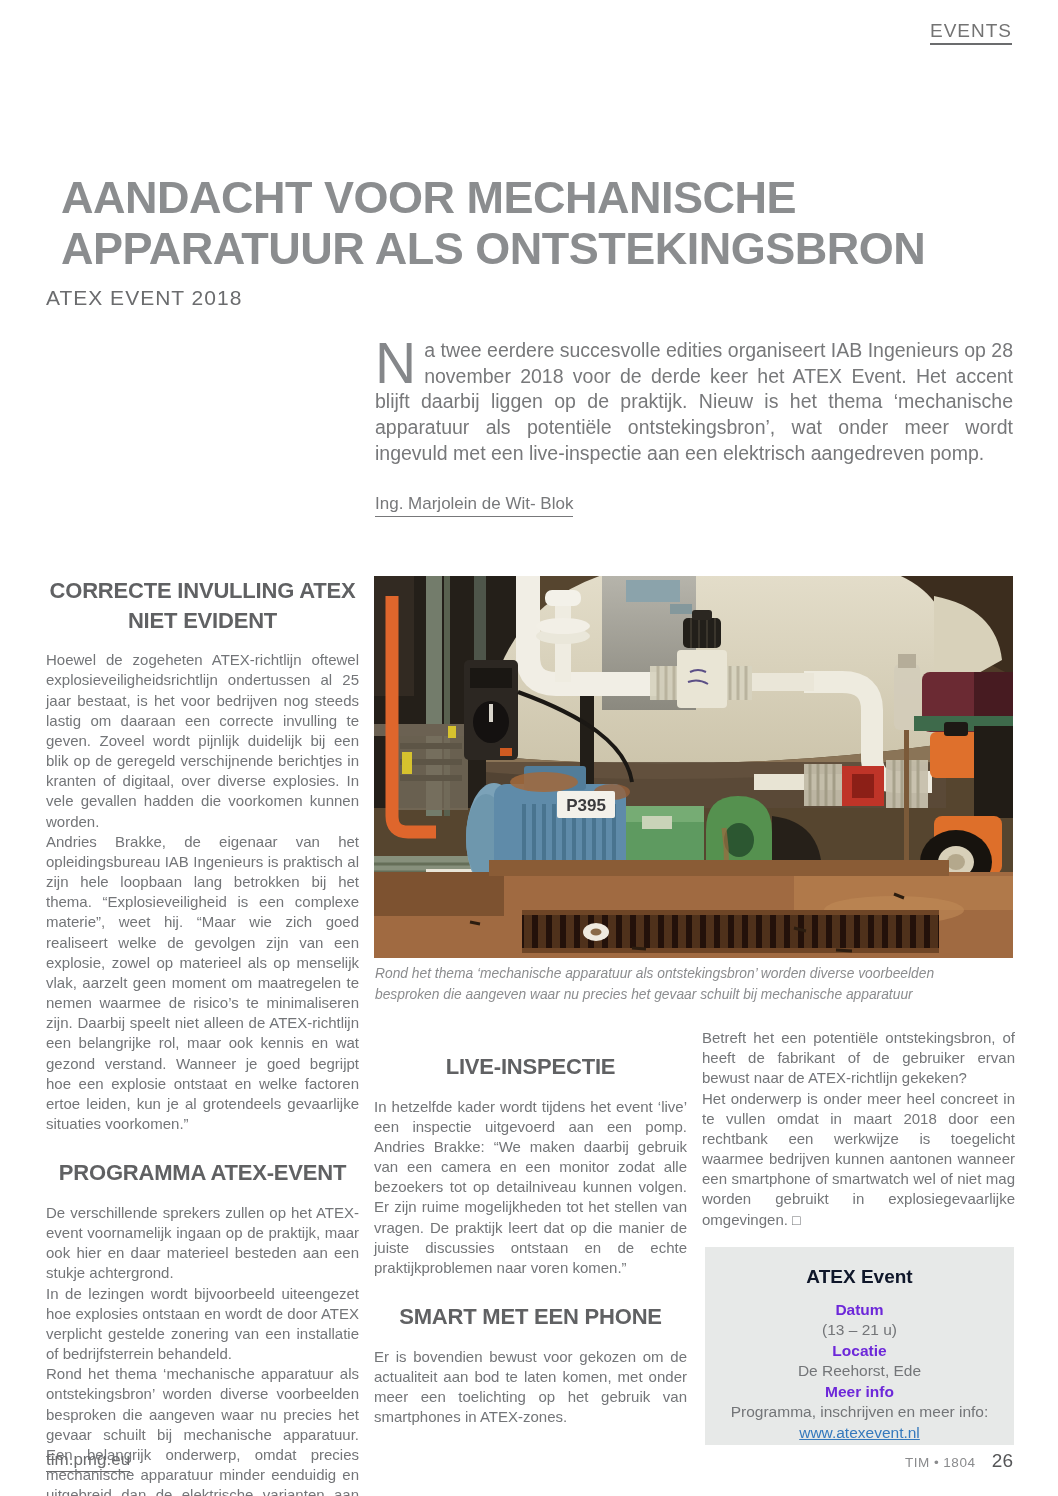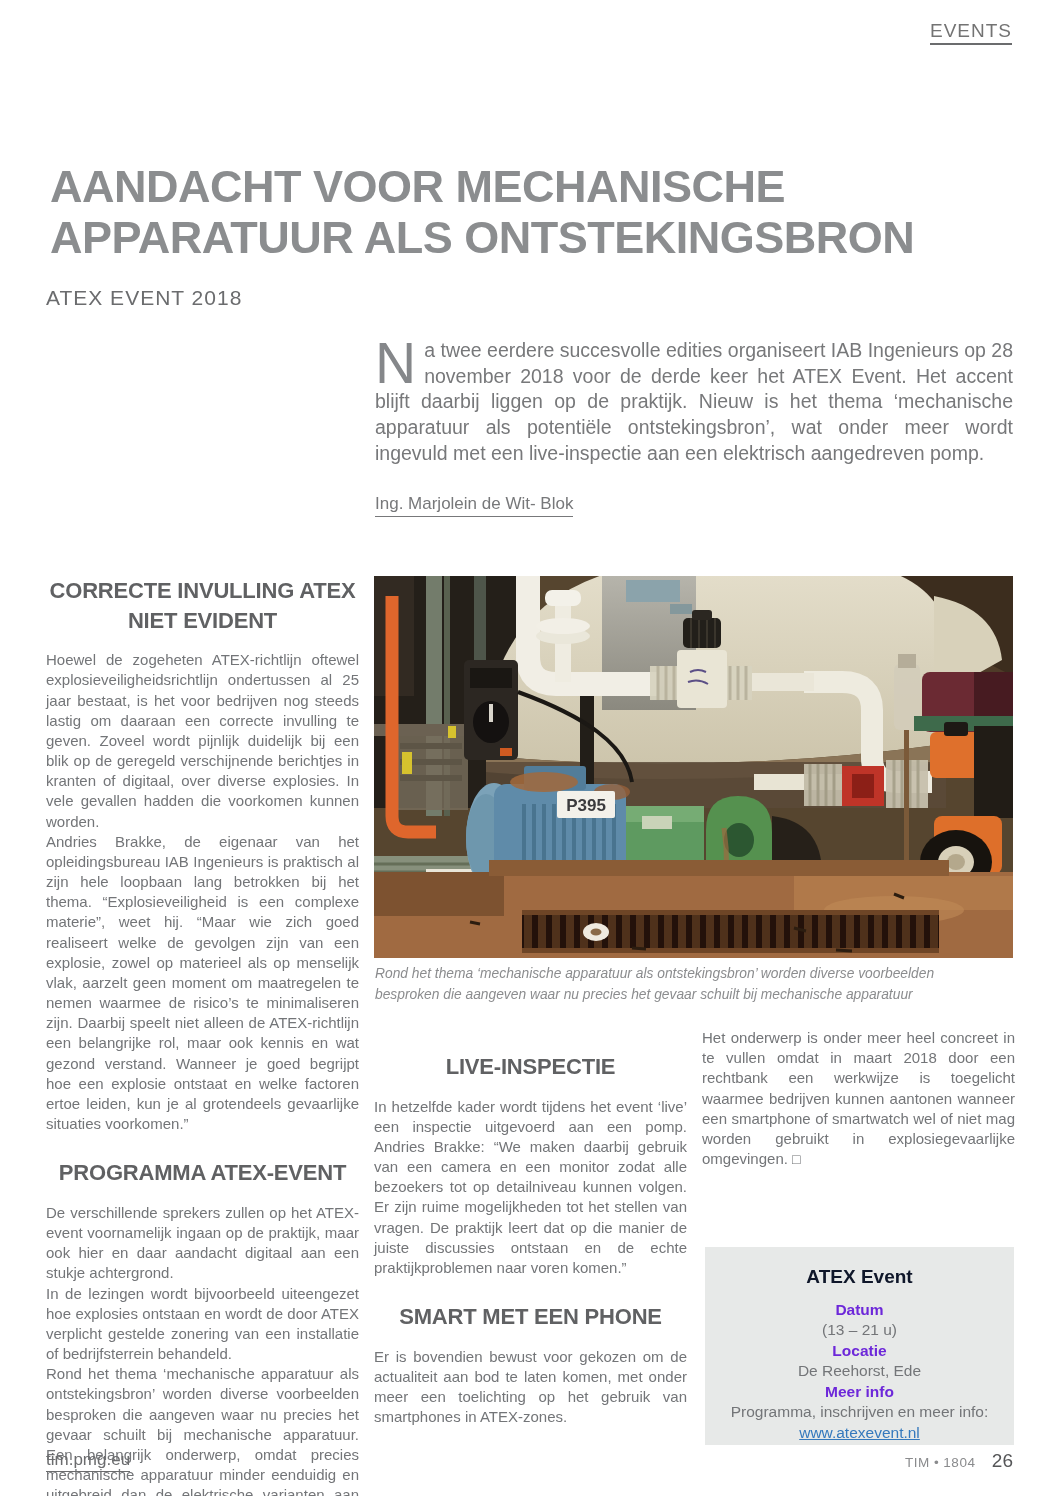--- a/index.html
+++ b/index.html
@@ -9,21 +9,21 @@
     color:#737578;
   }
   .events-label {
     position:absolute; top:20px; right:46px;
     font-size:19px; letter-spacing:1px; color:#737373;
     border-bottom:2px solid #6b6c6e; padding-bottom:1px;
   }
   .title {
     position:absolute; left:46px; top:158px; width:960px;
     font-size:45px; font-weight:bold; line-height:1.13;
-    color:#8b8d8f; letter-spacing:-0.5px; margin:4px;
+    color:#8b8d8f; letter-spacing:-0.5px; margin:15px;
   }
   .kicker {
     position:absolute; left:46px; top:286px;
     font-size:21px; letter-spacing:1px; color:#6b6c6e;
   }
   .intro {
     position:absolute; left:375px; top:338px; width:638px;
     font-size:19.5px; line-height:1.32; color:#77787a; text-align:justify;
   }
   .dropcap {
@@ -91,21 +91,21 @@
     <span class="dropcap">N</span><span>a twee eerdere succesvolle edities organiseert IAB Ingenieurs op 28 november 2018 voor de derde keer het ATEX Event. Het accent blijft daarbij liggen op de praktijk. Nieuw is het thema ‘mechanische apparatuur als potentiële ontstekingsbron’, wat onder meer wordt ingevuld met een live-inspectie aan een elektrisch aangedreven pomp.</span>
   </div>
 
   <div class="byline">Ing. Marjolein de Wit- Blok</div>
 
   <div class="col col-left">
     <h3>CORRECTE INVULLING ATEX NIET EVIDENT</h3>
     <p>Hoewel de zogeheten ATEX-richtlijn oftewel explosieveiligheidsrichtlijn ondertussen al 25 jaar bestaat, is het voor bedrijven nog steeds lastig om daaraan een correcte invulling te geven. Zoveel wordt pijnlijk duidelijk bij een blik op de geregeld verschijnende berichtjes in kranten of digitaal, over diverse explosies. In vele gevallen hadden die voorkomen kunnen worden.</p>
     <p>Andries Brakke, de eigenaar van het opleidingsbureau IAB Ingenieurs is praktisch al zijn hele loopbaan lang betrokken bij het thema. “Explosieveiligheid is een complexe materie”, weet hij. “Maar wie zich goed realiseert welke de gevolgen zijn van een explosie, zowel op materieel als op menselijk vlak, aarzelt geen moment om maatregelen te nemen waarmee de risico’s te minimaliseren zijn. Daarbij speelt niet alleen de ATEX-richtlijn een belangrijke rol, maar ook kennis en wat gezond verstand. Wanneer je goed begrijpt hoe een explosie ontstaat en welke factoren ertoe leiden, kun je al grotendeels gevaarlijke situaties voorkomen.”</p>
     <h3 class="later">PROGRAMMA ATEX-EVENT</h3>
-    <p>De verschillende sprekers zullen op het ATEX-event voornamelijk ingaan op de praktijk, maar ook hier en daar aandacht digitaal aan een stukje achtergrond.</p>
+    <p>De verschillende sprekers zullen op het ATEX-event voornamelijk ingaan op de praktijk, maar ook hier en daar materieel besteden aan een stukje achtergrond.</p>
     <p>In de lezingen wordt bijvoorbeeld uiteengezet hoe explosies ontstaan en wordt de door ATEX verplicht gestelde zonering van een installatie of bedrijfsterrein behandeld.</p>
     <p>Rond het thema ‘mechanische apparatuur als ontstekingsbron’ worden diverse voorbeelden besproken die aangeven waar nu precies het gevaar schuilt bij mechanische apparatuur. Een belangrijk onderwerp, omdat precies mechanische apparatuur minder eenduidig en uitgebreid dan de elektrische varianten aan bod komt in de ATEX-richtlijn. Daardoor rijzen al snel vragen als: Wanneer gaat het bij mechanische apparatuur eigenlijk om een ontstekingsbron? Hoe voorkom je dat die een</p>
   </div>
 
   <div class="photo">
     <svg viewBox="0 0 639 382" width="639" height="382" preserveAspectRatio="none">
       <defs>
         <linearGradient id="g-steel" x1="0" y1="0" x2="0" y2="1">
           <stop offset="0" stop-color="#b6b4ab"></stop>
             <stop offset="1" stop-color="#8b897f"></stop>
@@ -269,20 +269,21 @@
   <div class="caption">Rond het thema ‘mechanische apparatuur als ontstekingsbron’ worden diverse voorbeelden besproken die aangeven waar nu precies het gevaar schuilt bij mechanische apparatuur</div>
 
   <div class="col col-mid">
     <h3 class="later">LIVE-INSPECTIE</h3>
     <p>In hetzelfde kader wordt tijdens het event ‘live’ een inspectie uitgevoerd aan een pomp. Andries Brakke: “We maken daarbij gebruik van een camera en een monitor zodat alle bezoekers tot op detailniveau kunnen volgen. Er zijn ruime mogelijkheden tot het stellen van vragen. De praktijk leert dat op die manier de juiste discussies ontstaan en de echte praktijkproblemen naar voren komen.”</p>
     <h3 class="later">SMART MET EEN PHONE</h3>
     <p>Er is bovendien bewust voor gekozen om de actualiteit aan bod te laten komen, met onder meer een toelichting op het gebruik van smartphones in ATEX-zones.</p>
   </div>
 
   <div class="col col-right">
+    <p>Betreft het een potentiële ontstekingsbron, of heeft de fabrikant of de gebruiker ervan bewust naar de ATEX-richtlijn gekeken?</p>
     <p><span>Het onderwerp is onder meer heel concreet in te vullen omdat in maart 2018 door een rechtbank een werkwijze is toegelicht waarmee bedrijven kunnen aantonen wanneer een smartphone of smartwatch wel of niet mag worden gebruikt in explosiegevaarlijke omgevingen.</span><span class="endmark">□</span></p>
   </div>
 
   <div class="infobox">
     <div class="ib-title">ATEX Event</div>
     <div class="ib-label">Datum</div>
     <div>(13 – 21 u)</div>
     <div class="ib-label">Locatie</div>
     <div>De Reehorst, Ede</div>
     <div class="ib-label">Meer info</div>

